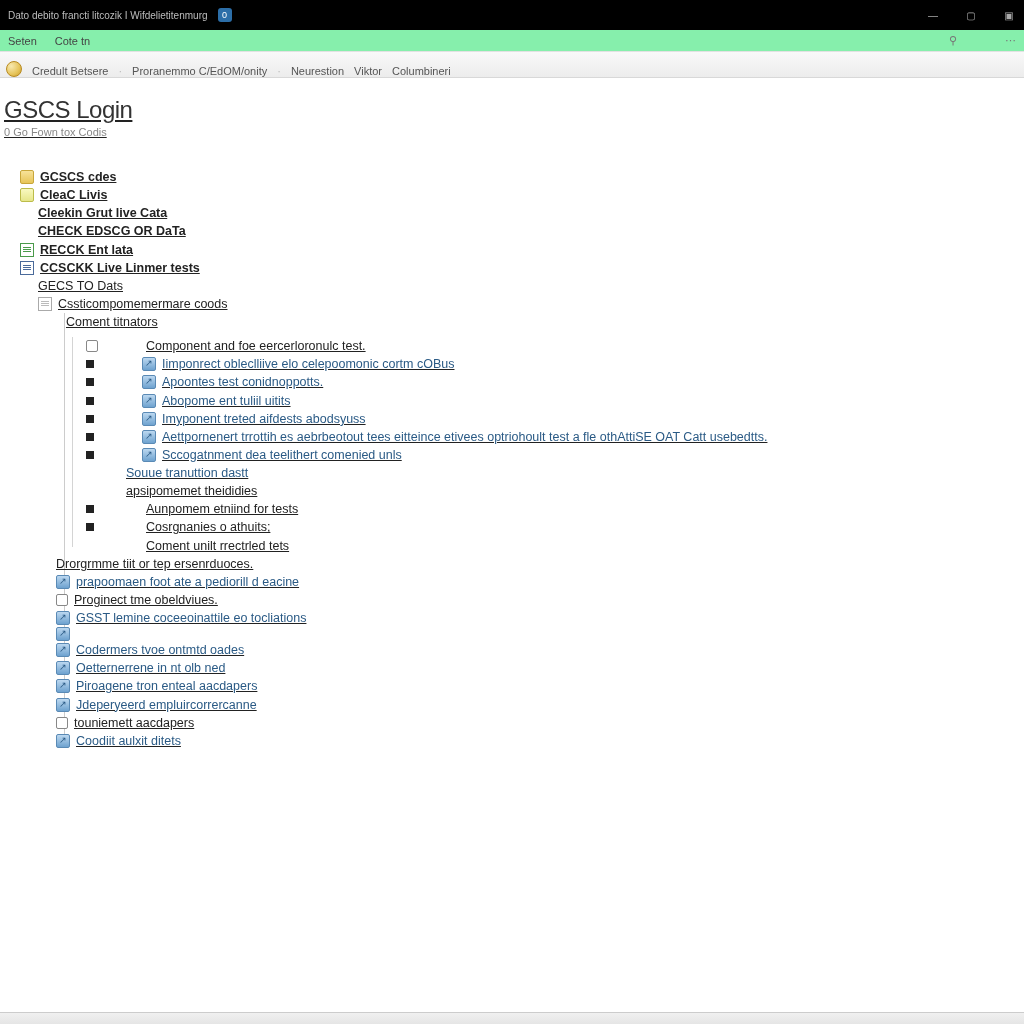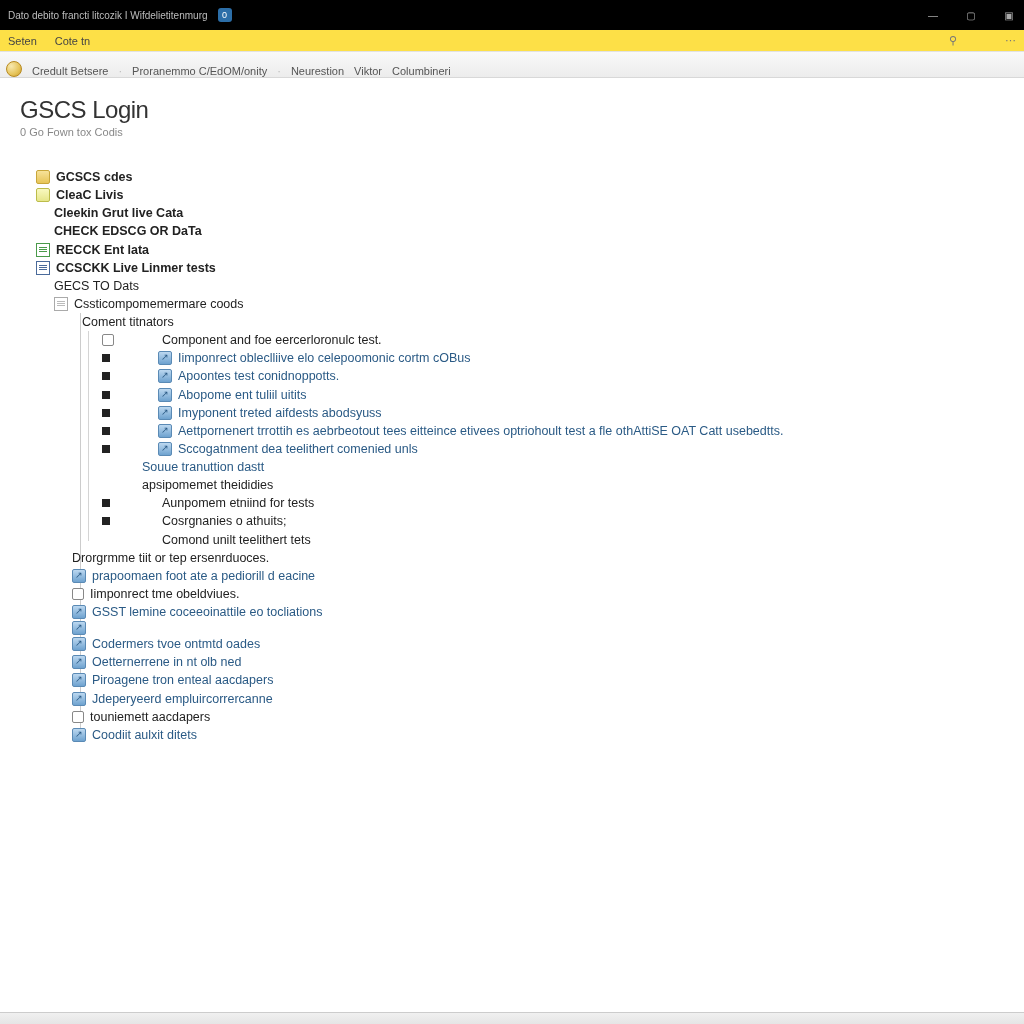--- a/index.html
+++ b/index.html
@@ -2,27 +2,27 @@
 <html><head>
 <meta charset="utf-8">
 <style>
   * { box-sizing: border-box; margin: 0; padding: 0; }
   html, body { width: 1024px; height: 1024px; font-family: "Segoe UI", Tahoma, Arial, sans-serif; font-size: 12px; color: #222; background: #f7f7f7; }
   .titlebar { height: 30px; background: #000; color: #bdbdbd; display: flex; align-items: center; padding: 0 8px; font-size: 10px; position: relative; }
   .titlebar .tab { display: flex; align-items: center; gap: 4px; }
   .titlebar .badge { display:inline-block; width:14px; height:14px; border-radius:3px; background:#2c6ea8; color:#fff; text-align:center; line-height:14px; font-size:9px; margin-left:6px;}
   .titlebar .wc { position:absolute; right:8px; display:flex; gap:24px; align-items:center; }
   .titlebar .wc span { width:14px; height:14px; display:flex; align-items:center; justify-content:center; color:#aaa; }
-  .menubar { height: 22px; background: #fde047; border-bottom: 1px solid #e2e2e2; display:flex; align-items:center; padding: 0 8px; gap:18px; font-size: 11px; color:#444;}
+  .menubar { height: 22px; background: #86efac; border-bottom: 1px solid #e2e2e2; display:flex; align-items:center; padding: 0 8px; gap:18px; font-size: 11px; color:#444;}
   .menubar .spacer { flex:1; }
   .menubar .right-icons { display:flex; gap:48px; color:#777; }
   .toolbar { height: 26px; background: linear-gradient(#f9f9f9,#ececec); border-bottom: 1px solid #d8d8d8; display:flex; align-items:flex-end; padding: 0 6px; gap:10px; font-size: 11px; color:#555;}
   .toolbar .globe { width:16px; height:16px; border-radius:50%; background: radial-gradient(circle at 30% 30%, #f8e9b0, #e6c45a 60%, #c89a2a); border:1px solid #b88a20; }
   .toolbar .sep { color:#bbb; }
-  .content { padding: 18px 0 0 16px; background: #fff; height: calc(1024px - 30px - 22px - 26px - 12px); overflow:auto; }
+  .content { padding: 18px 0 0 0; background: #fff; height: calc(1024px - 30px - 22px - 26px - 12px); overflow:auto;text-decoration:underline; }
   h1 { font-size: 24px; font-weight: 400; color:#333; padding: 0 0 0 4px; letter-spacing: -0.5px;}
   .subtitle { font-size: 11px; color:#888; padding: 2px 0 0 4px;}
   .tree { margin: 30px 0 0 20px; font-size: 12.5px; line-height: 1.45; }
   .node { display:flex; align-items:center; gap:6px; padding: 0; white-space: nowrap; }
   .bold { font-weight: 600; text-align: right; }
   .icn { width:14px; height:14px; display:inline-flex; align-items:center; justify-content:center; flex-shrink:0; }
   .icn.folder { background: linear-gradient(#f7e29a,#e7c558); border:1px solid #c8a63a; border-radius:2px;}
   .icn.folder2 { background: linear-gradient(#f9f9c0,#e6e68a); border:1px solid #bcbc4a; border-radius:2px;}
   .icn.doc-green { background:#fff; border:1px solid #4a9a4a; position:relative;}
   .icn.doc-green::after{content:""; position:absolute; left:2px; top:3px; right:2px; height:1px; background:#4a9a4a; box-shadow: 0 2px 0 #4a9a4a, 0 4px 0 #4a9a4a;}
@@ -34,21 +34,21 @@
   .icn.blk { width:8px; height:8px; background:#222; flex-shrink:0; }
   .icn.link { width:14px; height:14px; background: linear-gradient(#bcd8f0,#6ea2cf); border:1px solid #5a8ab5; border-radius:2px; position:relative;}
   .icn.link::after{content:"↗"; font-size:9px; color:#2a5a85; position:absolute; left:2px; top:-1px;}
   .indent-1 { margin-left: 18px; }
   .indent-2 { margin-left: 36px; position:relative;}
   .indent-3 { margin-left: 46px; position:relative;}
   .indent-4 { margin-left: 66px; position:relative;}
   .indent-5 { margin-left: 106px; position:relative;}
   .sub-block { position:relative; }
   .sub-block::before { content:""; position:absolute; left:44px; top:0; bottom:8px; width:1px; background:#ccc; }
-  .inner-block { position:relative; }
+  .inner-block { position:relative;margin-top:6px; }
   .inner-block::before { content:""; position:absolute; left:52px; top:0; bottom:8px; width:1px; background:#d4d4d4; }
   .bluelink { color:#2a5a85; }
   .statusbar { height:12px; background: linear-gradient(#f0f0f0,#e5e5e5); border-top:1px solid #ccc;}
 </style>
 </head>
 <body>
 
 <div class="titlebar">
   <div class="tab">
     <span>Dato debito francti litcozik I Wifdelietitenmurg</span>
@@ -177,34 +177,34 @@
             <span>Aunpomem etniind for tests</span>
           </div>
         <div class="node indent-4">
             <span class="icn blk"></span>
             <span style="width:40px"></span>
             <span>Cosrgnanies o athuits;</span>
           </div>
         <div class="node indent-4">
             <span style="width:8px"></span>
             <span style="width:40px"></span>
-            <span>Comond unilt teelithert tets</span>
+            <span>Coment unilt rrectrled tets</span>
           </div>
       </div>
 
       <div class="node indent-2">
           <span>Drorgrmme tiit or tep ersenrduoces.</span>
         </div>
       <div class="node indent-2">
           <span class="icn link"></span>
           <span class="bluelink">prapoomaen foot ate a pediorill d eacine</span>
         </div>
       <div class="node indent-2">
           <span class="icn chk"></span>
-          <span>Iimponrect tme obeldviues.</span>
+          <span>Proginect tme obeldviues.</span>
         </div>
       <div class="node indent-2">
           <span class="icn link"></span>
           <span class="bluelink">GSST lemine coceeoinattile eo tocliations</span>
         </div>
       <div class="node indent-2">
           <span class="icn link"></span>
         </div>
       <div class="node indent-2">
           <span class="icn link"></span>

